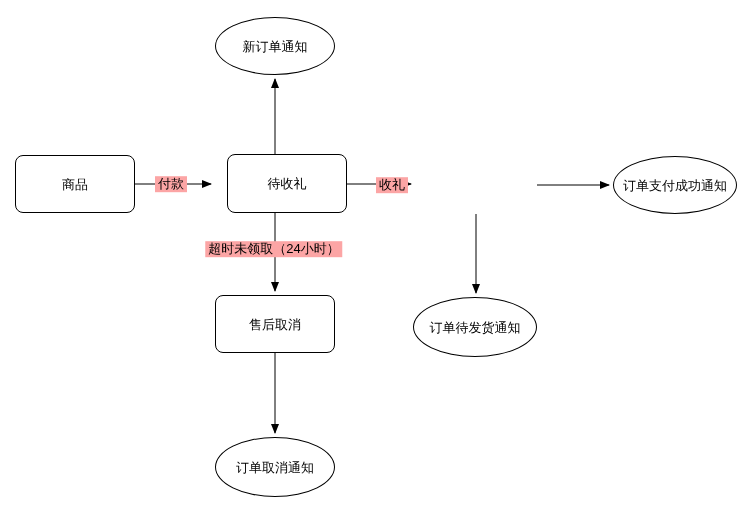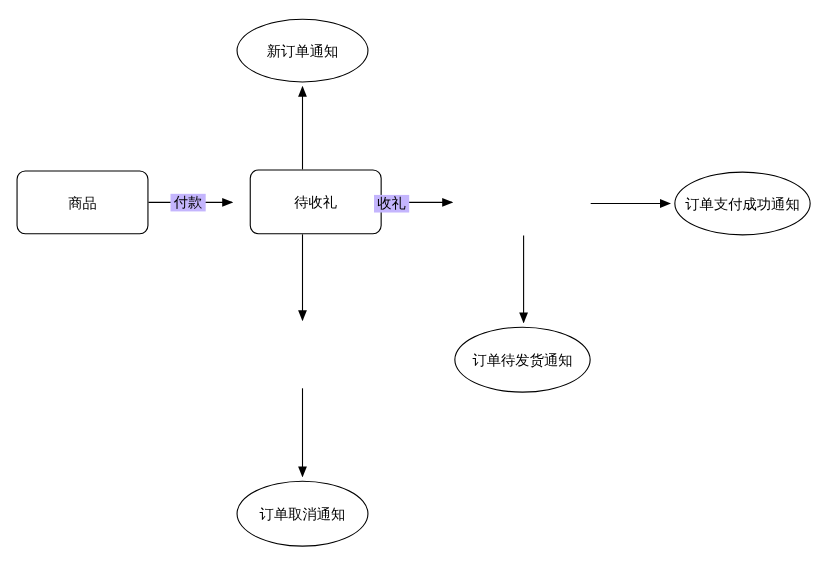--- a/index.html
+++ b/index.html
@@ -28,21 +28,21 @@
     font-size: 13px;
     line-height: 1;
     white-space: nowrap;
     text-align: center;
   }
   .rect { border-radius: 8px; }
   .ellipse { border-radius: 50%; }
   .edge-label {
     position: absolute;
     transform: translate(-50%, -50%);
-    background: #c4b5fd;
+    background: #fca5a5;
     font-size: 13px;
     line-height: 1.2;
     padding: 0 3px;
     white-space: nowrap;
   }
   .edge-line { stroke: #000000; stroke-width: 1; }
 </style>
 </head>
 <body>
 
@@ -61,27 +61,29 @@
     <line class="edge-line" x1="537" y1="185" x2="609" y2="185" marker-end="url(#arrow)"></line>
     <line class="edge-line" x1="476" y1="214" x2="476" y2="293" marker-end="url(#arrow)"></line>
     <line class="edge-line" x1="275" y1="353" x2="275" y2="433" marker-end="url(#arrow)"></line>
   </svg>
 
   <div class="node rect" style="left:15px; top:155px; width:120px; height:58px;">商品</div>
 
   <div class="node rect" style="left:215px; top:154px; width:120px; height:59px;margin-left:12px;">待收礼</div>
 
 
+  <div class="node rect" style="left:215px; top:295px; width:120px; height:58px;">售后取消</div>
 
   <div class="node ellipse" style="left:215px; top:17px; width:120px; height:58px;font-family:Liberation Serif, serif;">新订单通知</div>
 
   <div class="node ellipse" style="left:413px; top:297px; width:124px; height:60px;">订单待发货通知</div>
 
   <div class="node ellipse" style="left:613px; top:156px; width:124px; height:58px;">订单支付成功通知</div>
 
   <div class="node ellipse" style="left:215px; top:437px; width:120px; height:60px;">订单取消通知</div>
 
   <span class="edge-label" style="left:171px; top:184px;">付款</span>
 
-  <span class="edge-label" style="left:356px; top:185px;">收礼</span>
+  <span class="edge-label" style="left:392px; top:185px;">收礼</span>
 
+  <span class="edge-label" style="left:274px; top:249px;">超时未领取（24小时）</span>
 
 </div>
 
 </body></html>

